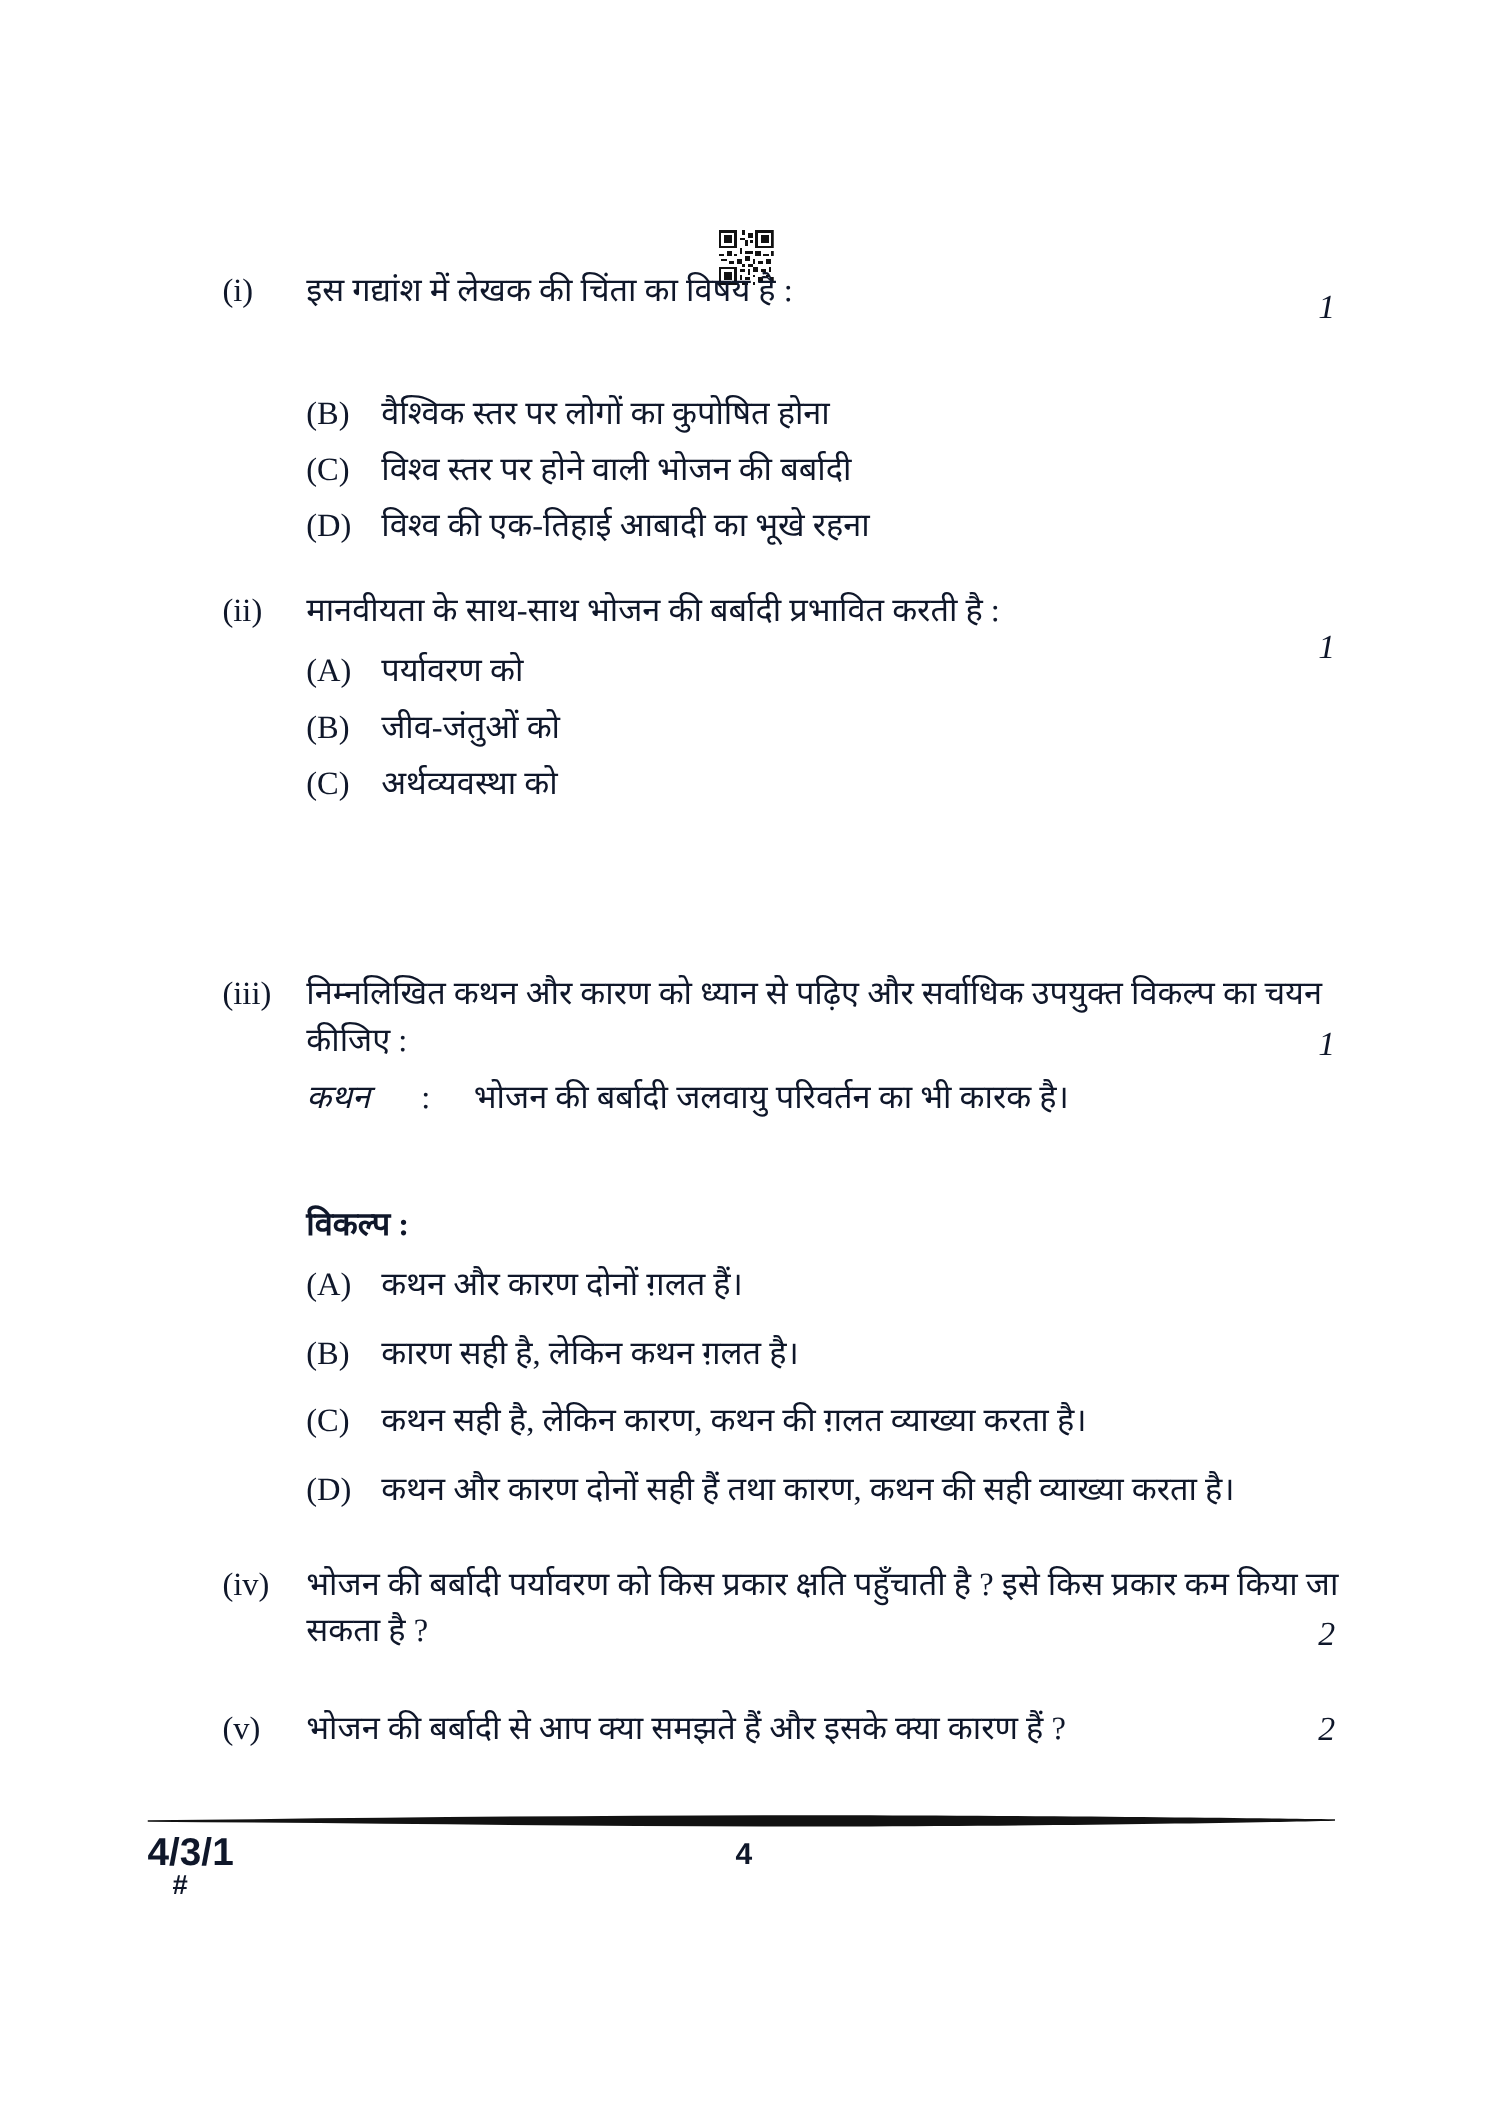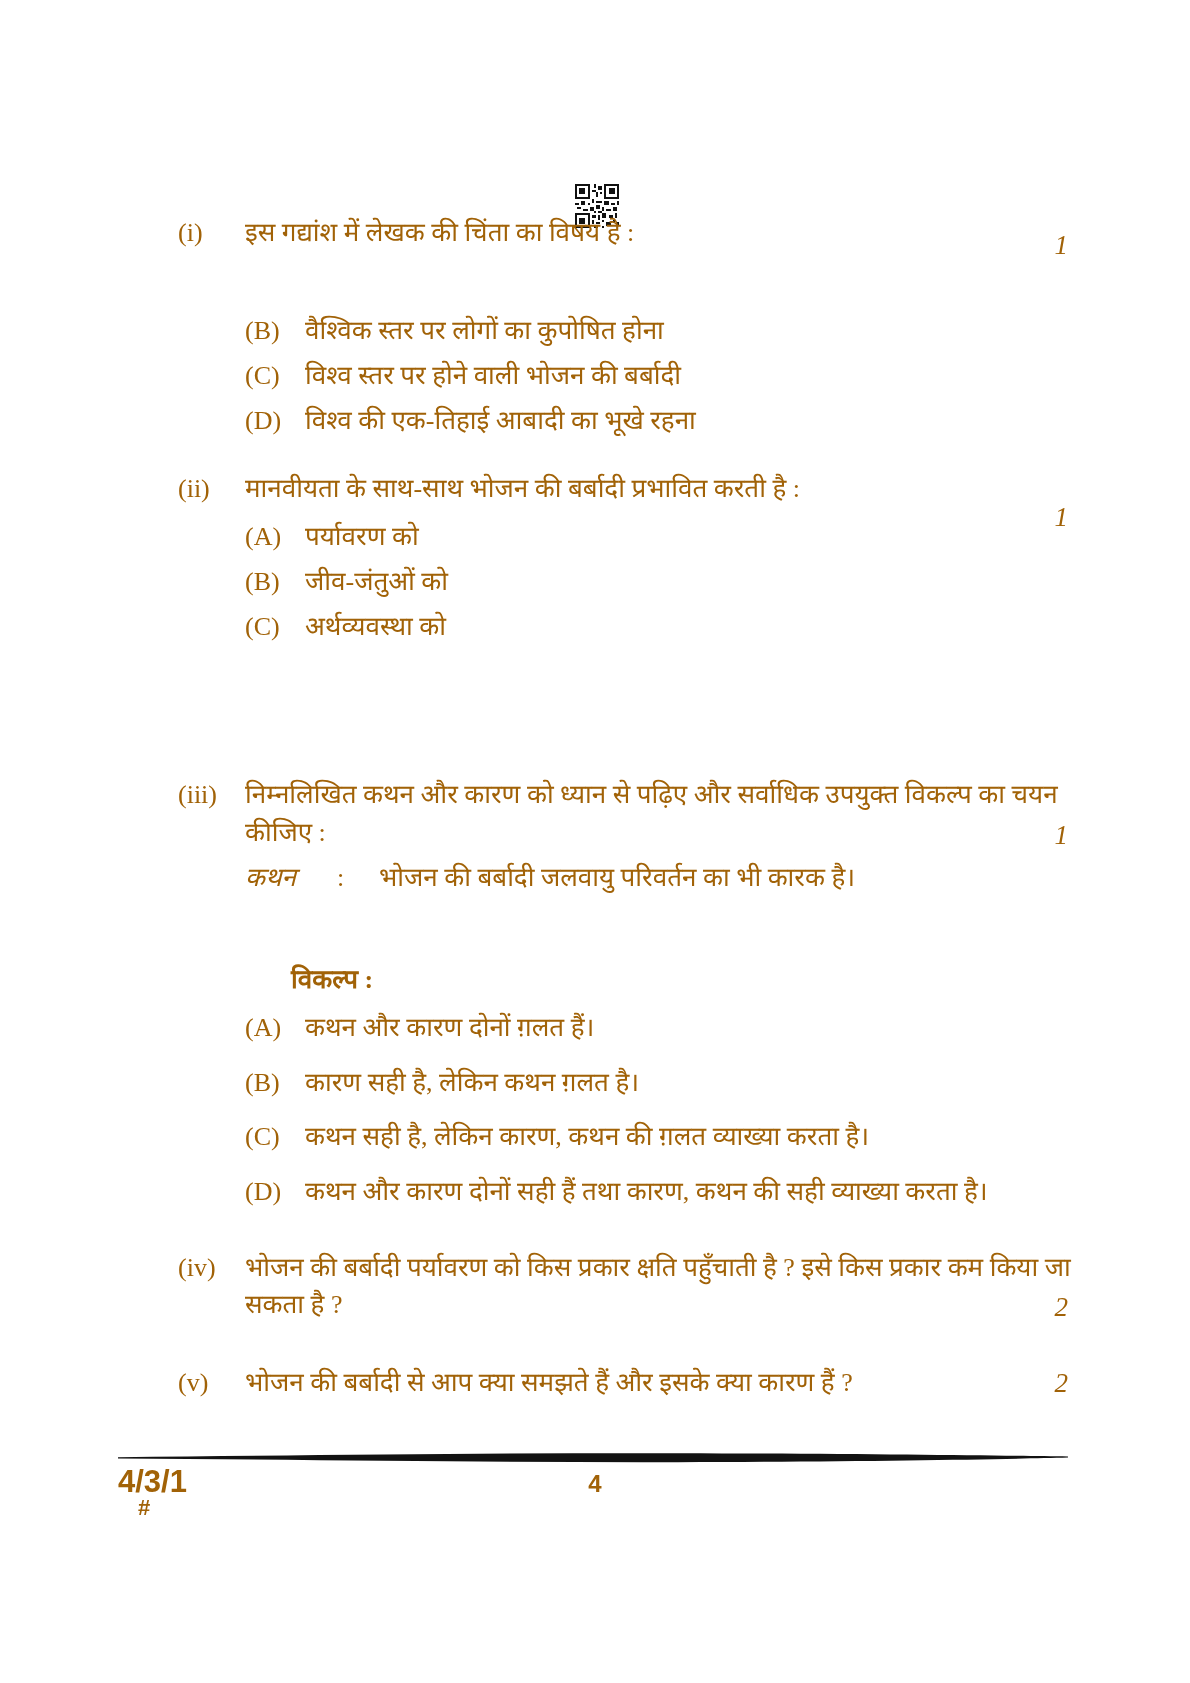--- a/index.html
+++ b/index.html
@@ -1,37 +1,37 @@
 <!DOCTYPE html>
 <html><head>
 <meta charset="utf-8">
 <style>
   html,body{margin:0;padding:0;background:#ffffff;}
   .page{
     position:relative;
     width:1168px;height:1683px;
     background:#ffffff;
-    color:#a16207;
+    color:#0f172a;
     font-family:"Liberation Serif","DejaVu Serif",serif;
     overflow:hidden;
     text-decoration:underline;
   }
   .row{
     position:absolute;
     left:178px;right:120px;
     font-size:26px;line-height:34px;
     white-space:nowrap;
   }
   .qnum{display:inline-block;width:67px;vertical-align:top;}
   .opt{left:245px;}
   .olet{display:inline-block;width:60px;vertical-align:top;}
   .sr{left:245px;}
   .sr .slabel{display:inline-block;width:92px;font-style:italic;vertical-align:top;}
   .sr .scolon{display:inline-block;width:42px;vertical-align:top;}
-  .heading{left:245px;font-weight:bold;margin-left:46px;}
+  .heading{left:245px;font-weight:bold;}
   .mark{
     position:absolute;
     left:1036px;width:32px;
     text-align:right;
     font-size:27px;line-height:34px;
     font-style:italic;
   }
   .qr{position:absolute;left:575px;top:183px;width:44px;height:46px;}
   .qr svg{width:100%;height:100%;shape-rendering:crispEdges;}
   .footer-line{position:absolute;left:118px;top:1450px;width:950px;height:12px;}

